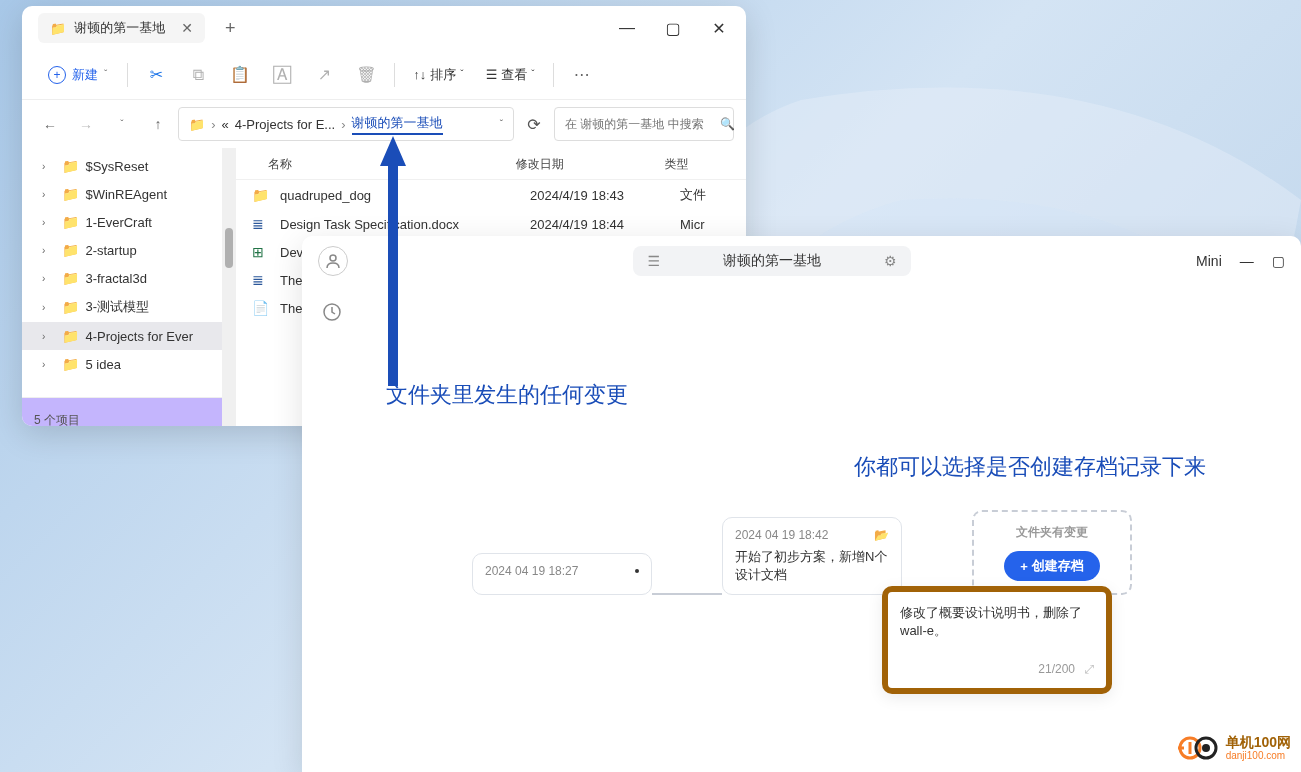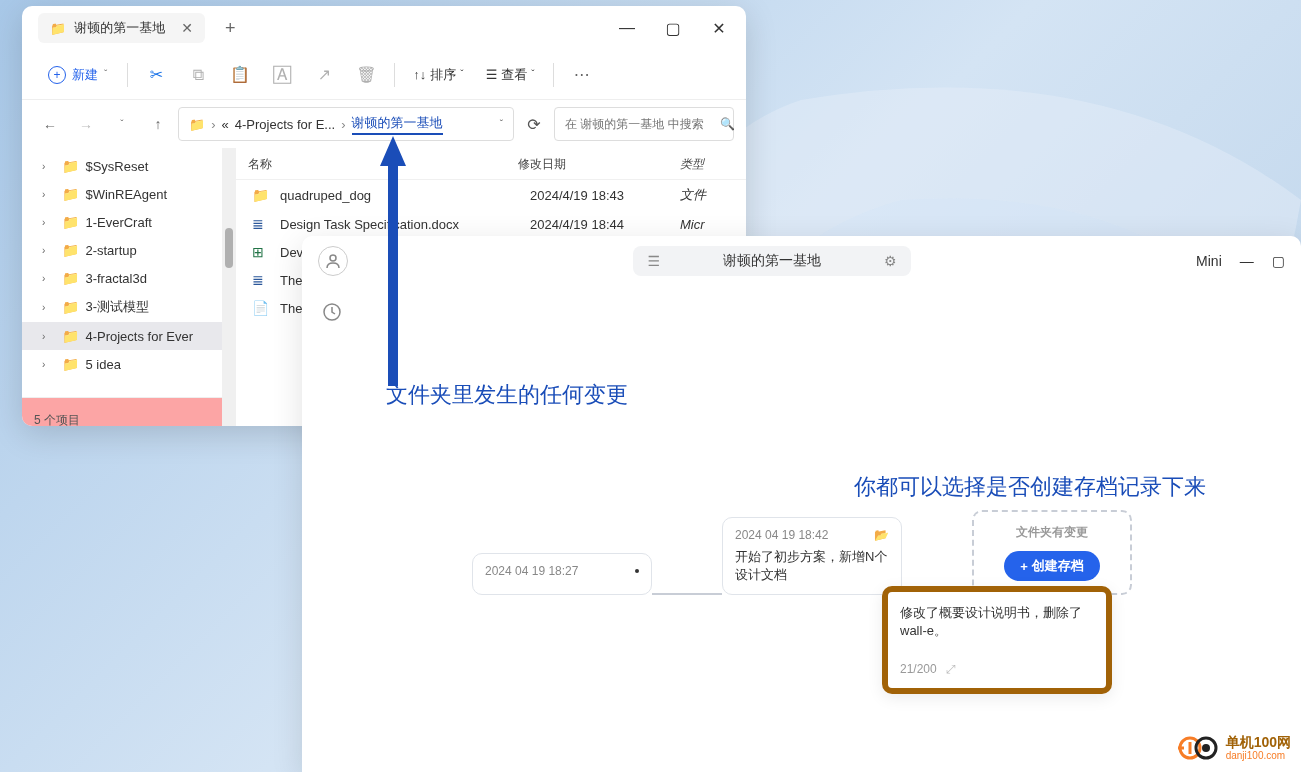--- a/index.html
+++ b/index.html
@@ -46,37 +46,37 @@
 .exp-sidebar { width: 200px; padding: 4px 0; overflow-y: auto; font-size: 13px; color: #333; }
 .sb-item { display: flex; align-items: center; gap: 6px; padding: 6px 10px 6px 40px; cursor: pointer; position: relative; }
 .sb-item.selected { background: #e8e8ec; }
 .sb-chevron { position: absolute; left: 20px; color: #666; font-size: 10px; }
 .sb-folder-icon { color: #f7c65f; font-size: 14px; }
 
 .exp-scrollbar { width: 14px; background: #f0f0f0; position: relative; }
 .exp-scroll-thumb { position: absolute; left: 3px; width: 8px; height: 40px; background: #b0b0b0; border-radius: 4px; top: 80px; }
 
 .exp-content { flex: 1; overflow: hidden; }
-.exp-cols { display: flex; padding: 8px 12px 6px; font-size: 12px; color: #444; border-bottom: 1px solid #f0f0f0; }
+.exp-cols { display: flex; padding: 8px 32px 6px; font-size: 12px; color: #444; border-bottom: 1px solid #f0f0f0; }
 .col-name { flex: 2; }
 .col-date { flex: 1.2; }
-.col-type { flex: 0.4; font-style: italic; }
+.col-type { flex: 0.4; }
 .exp-row { display: flex; align-items: center; padding: 6px 16px; font-size: 13px; color: #333; cursor: pointer; }
 .row-icon { width: 20px; margin-right: 8px; font-size: 14px; }
 .ic-folder { color: #f7c65f; }
 .ic-word { color: #2b579a; }
 .ic-excel { color: #217346; }
 .ic-text { color: #888; }
 
-.exp-status { position: absolute; bottom: 0; left: 0; height: 24px; padding: 14px 12px; font-size: 12px; color: #555; background: #fca5a5; border-top: 1px solid #eee; width: 200px; }
+.exp-status { position: absolute; bottom: 0; left: 0; height: 24px; padding: 14px 12px; font-size: 12px; color: #555; background: #c4b5fd; border-top: 1px solid #eee; width: 200px; }
 
 
 .annotation-arrow { position: absolute; left: 378px; top: 136px; pointer-events: none; }
 .annotation-text-1 { position: absolute; left: 386px; top: 380px; font-size: 22px; color: #1a4db8; font-weight: 500; }
-.annotation-text-2 { position: absolute; left: 854px; top: 472px; font-size: 22px; color: #1a4db8; font-weight: 500; }
+.annotation-text-2 { position: absolute; left: 854px; top: 452px; font-size: 22px; color: #1a4db8; font-weight: 500; }
 
 
 .app2 {
   position: absolute; left: 302px; top: 236px; width: 999px; height: 536px;
   background: #fff; border-radius: 10px 10px 0 0; box-shadow: 0 8px 32px rgba(0,0,0,0.12);
 }
 .app2-header { height: 50px; display: flex; align-items: center; padding: 0 16px; gap: 12px; }
 .app2-avatar { width: 30px; height: 30px; border-radius: 50%; border: 1px solid #ccc; display: flex; align-items: center; justify-content: center; color: #666; }
 .app2-title-pill { flex: 0 0 auto; margin: 0 auto; display: flex; align-items: center; gap: 12px; background: #f2f3f5; border-radius: 8px; padding: 6px 14px; font-size: 14px; color: #333; }
 .pill-icon { color: #888; font-size: 14px; }
@@ -93,21 +93,21 @@
 .tl-date-dot { width: 4px; height: 4px; border-radius: 50%; background: #333; }
 .tl-folder-ic { color: #3b82f6; }
 .tl-connector { width: 70px; height: 2px; background: #c8cdd6; margin-top: 30px; }
 .tl-connector.dashed { border-top: 2px dashed #c8cdd6; background: none; height: 0; }
 
 .tl-create-box { width: 160px; border: 2px dashed #c8cdd6; border-radius: 10px; padding: 12px; text-align: center; font-weight: bold; }
 .tl-create-label { font-size: 12px; color: #999; margin-bottom: 10px; }
 .tl-create-btn { background: #2563eb; color: #fff; border-radius: 20px; padding: 6px 16px; font-size: 13px; display: inline-flex; align-items: center; gap: 4px; cursor: pointer; }
 
 .note-box { position: absolute; left: 580px; top: 350px; width: 230px; background: #fff; border: 6px solid #a16207; border-radius: 10px; padding: 12px; font-size: 13px; color: #333; box-shadow: 0 4px 16px rgba(0,0,0,0.08); }
-.note-counter { font-size: 12px; color: #999; margin-top: 22px; }
+.note-counter { text-align: right; font-size: 12px; color: #999; margin-top: 22px; }
 
 
 .watermark { position: absolute; right: 10px; bottom: 10px; display: flex; align-items: center; gap: 6px; }
 .wm-logo { width: 42px; height: 28px; }
 .wm-text { display: flex; flex-direction: column; line-height: 1.1; }
 .wm-main { font-size: 14px; color: #a16207; font-weight: 600; }
 .wm-sub { font-size: 10px; color: #f77d27; }
 </style>
 </head>
 <body>

